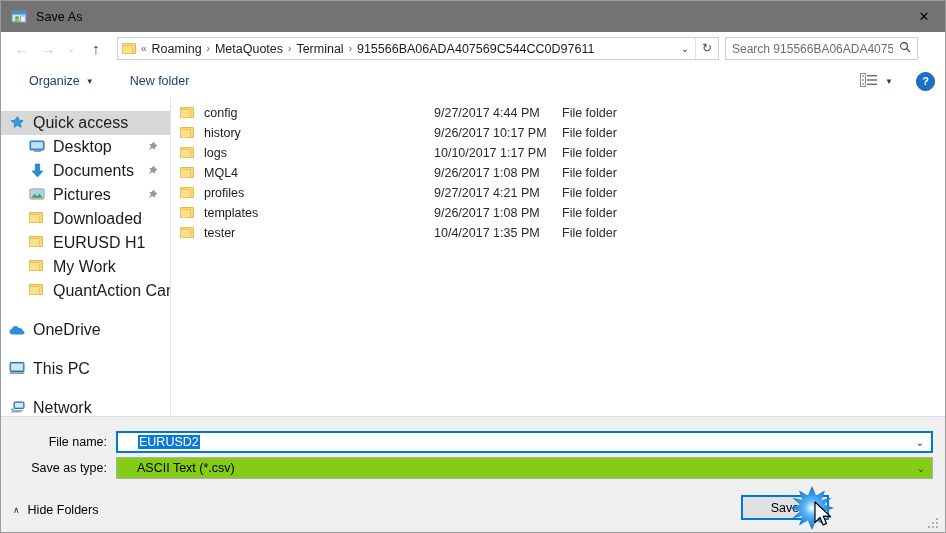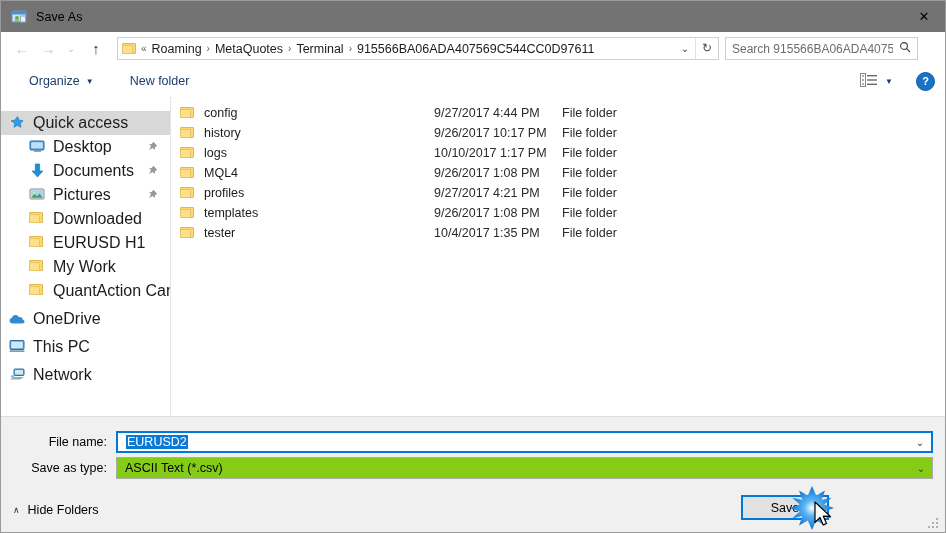--- a/index.html
+++ b/index.html
@@ -187,21 +187,21 @@
     align-items: center;
     font-size: 16px;
     color: #1b1b1b;
     padding-left: 8px;
     box-sizing: border-box;
     position: relative;
   }
   .nav-item.selected { background: #d8d8d8; }
   .nav-item.lvl1 { padding-left: 8px; }
   .nav-item.lvl2 { padding-left: 28px; }
-  .nav-item.group-top { margin-top: 4px; }
+  .nav-item.group-top { margin-top: 15px; }
   .nav-icon {
     width: 17px; height: 16px;
     margin-right: 7px;
     position: relative;
     flex: none;
   }
   .nav-label { white-space: nowrap; overflow: hidden; }
   .pin {
     position: absolute;
     right: 14px;
@@ -314,21 +314,21 @@
     width: 817px;
     border: 2px solid #0078d7;
     background: #ffffff;
   }
   .combo.filetype {
     width: 817px;
     border: 1px solid #adadad;
     background: #84cc16;
     color: #000;
   }
-  .combo-val { padding-left: 8px; flex: 1; white-space: nowrap; overflow: hidden; }
+  .combo-val { padding-left: 20px; flex: 1; white-space: nowrap; overflow: hidden; }
   .sel-text { background: #0a7ad4; color: #ffffff; padding: 1px 1px 1px 1px; }
   .combo-arrow { width: 22px; text-align: center; color: #3a3a3a; font-size: 10px; }
 
   .hide-folders {
     position: absolute;
     left: 12px; top: 502px;
     display: flex; align-items: center;
     font-size: 12.5px;
     color: #000;
   }

